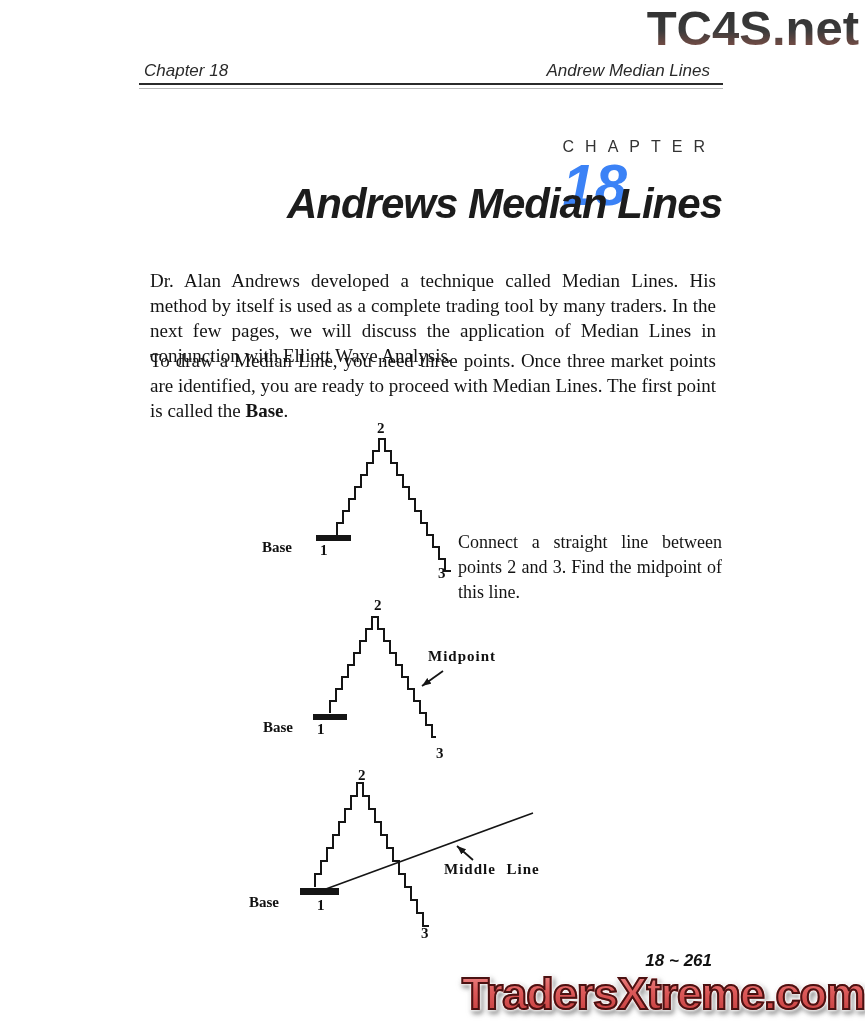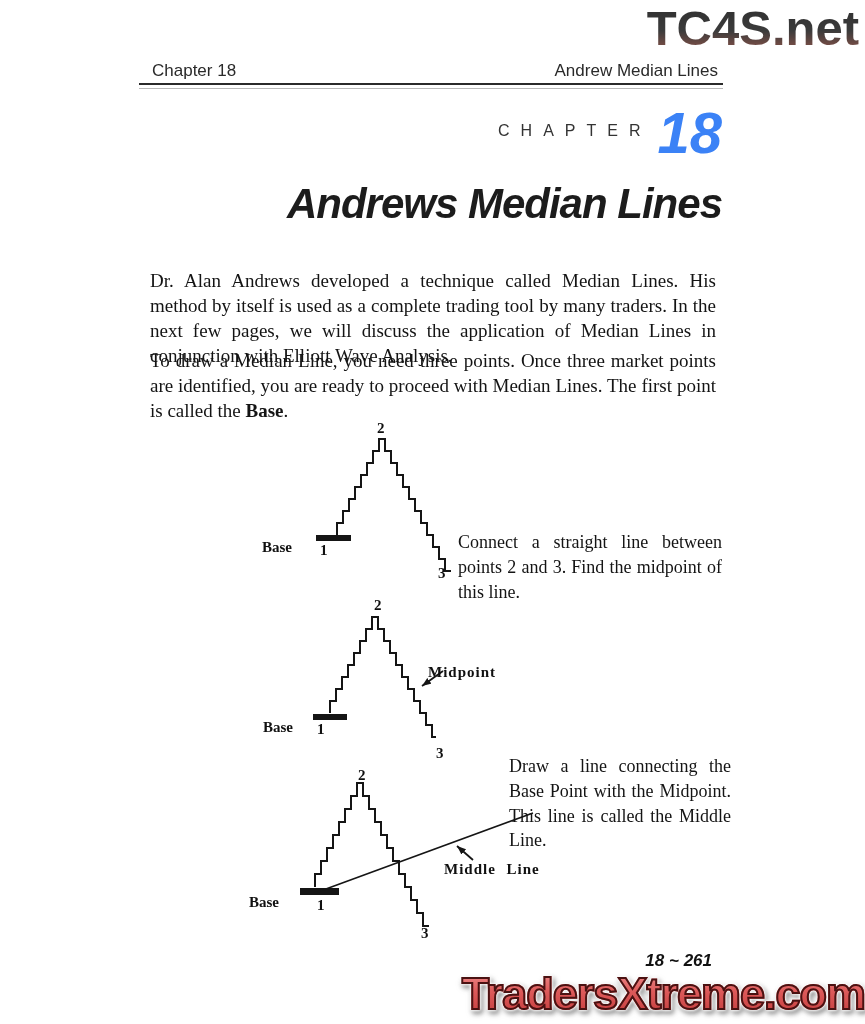--- a/index.html
+++ b/index.html
@@ -6,27 +6,27 @@
   .page{position:relative;width:865px;height:1024px;background:#ffffff;overflow:hidden;
         font-family:"Liberation Serif",serif;color:#1a1a1a;}
 
   
   .tc4s{position:absolute;top:0px;right:6px;
         font-family:"Liberation Sans",sans-serif;font-weight:bold;font-size:49px;letter-spacing:0px;
         background:linear-gradient(180deg,#2e2e2e 0%,#3b3b3b 55%,#9a584c 100%);
         -webkit-background-clip:text;background-clip:text;color:#3a3a3a;-webkit-text-fill-color:transparent;}
 
   
-  .runhead{position:absolute;left:152px;top:61px;width:566px;display:flex;justify-content:space-between;
-           font-family:"Liberation Sans",sans-serif;font-size:17px;color:#2a2a2a;}
+  .runhead{position:absolute;left:144px;top:61px;width:566px;display:flex;justify-content:space-between;
+           font-family:"Liberation Sans",sans-serif;font-style:italic;font-size:17px;color:#2a2a2a;}
   .rule-dark{position:absolute;left:139px;top:83px;width:584px;height:2px;background:#2a2a2a;}
   .rule-light{position:absolute;left:139px;top:88px;width:584px;height:1px;background:#b9b9b9;}
 
   
-  .chap-row{position:absolute;top:104px;right:143px;display:flex;align-items:flex-start;}
+  .chap-row{position:absolute;top:120px;right:143px;display:flex;align-items:flex-start;flex-direction:column;}
   .chap-word{font-family:"Liberation Sans",sans-serif;font-size:16px;letter-spacing:11px;color:#333;
              margin-top:18px;margin-right:6px;}
   .chap-num{font-family:"Liberation Sans",sans-serif;font-style:italic;font-weight:bold;font-size:58px;
             line-height:58px;color:#3b82f6;}
   .chap-title{position:absolute;top:180px;left:140px;width:582px;text-align:right;
               font-family:"Liberation Sans",sans-serif;font-style:italic;font-weight:bold;font-size:42px;
               letter-spacing:-1px;color:#1c1c1c;}
 
   
   .para{position:absolute;left:150px;width:566px;font-size:19px;line-height:25px;text-align:justify;color:#141414;}
@@ -109,39 +109,38 @@
         </marker>
       </defs>
       <path d="M80,117 v-12h6 v-12h6 v-12h6 v-12h6 v-12h6 v-12h6 v-12h6 v-12h6 v12h6 v12h6 v12h6 v12h6 v12h6 v12h6 v12h6 v12h6 v12h6 v12h4" fill="none" stroke="#151515" stroke-width="2"></path>
       <rect x="63" y="118" width="34" height="6" fill="#151515"></rect>
       <line x1="193" y1="75" x2="172" y2="90" stroke="#151515" stroke-width="1.8" marker-end="url(#ah2)"></line>
     </svg>
     <span class="dlabel" style="left:13px;top:123px;">Base</span>
     <span class="dlabel" style="left:67px;top:125px;">1</span>
     <span class="dlabel" style="left:124px;top:1px;">2</span>
     <span class="dlabel" style="left:186px;top:149px;">3</span>
-    <span class="dlabel" style="left:178px;top:68px;letter-spacing:1px;">Midpoint</span>
+    <span class="dlabel" style="left:178px;top:52px;letter-spacing:1px;">Midpoint</span>
   </div>
 
   <div class="diagram d3">
     <svg width="300" height="190" viewBox="0 0 300 190">
       <defs>
         <marker id="ah3" markerUnits="userSpaceOnUse" markerWidth="12" markerHeight="12" refX="9" refY="3.5" orient="auto">
           <path d="M0,0 L9,3.5 L0,7 Z" fill="#151515"></path>
         </marker>
       </defs>
       <path d="M70,122 v-13h6 v-13h6 v-13h6 v-13h6 v-13h6 v-13h6 v-13h6 v-13h6 v13h6 v13h6 v13h6 v13h6 v13h6 v13h6 v13h6 v13h6 v13h6 v13h6 v13h6" fill="none" stroke="#151515" stroke-width="2"></path>
       <rect x="55" y="123" width="39" height="7" fill="#151515"></rect>
       <line x1="70" y1="128" x2="288" y2="48" stroke="#151515" stroke-width="1.6"></line>
       <line x1="228" y1="95" x2="212" y2="81" stroke="#151515" stroke-width="1.8" marker-end="url(#ah3)"></line>
     </svg>
     <span class="dlabel" style="left:4px;top:129px;">Base</span>
     <span class="dlabel" style="left:72px;top:132px;">1</span>
     <span class="dlabel" style="left:113px;top:2px;">2</span>
     <span class="dlabel" style="left:176px;top:160px;">3</span>
     <span class="dlabel wordgap" style="left:199px;top:96px;letter-spacing:1px;">Middle Line</span>
   </div>
-  <div class="caption cap2">Draw a line connecting the Base Point with the Midpoint. This line is called the Middle Line.</div>
 
   <div class="pagenum">18 ~ 261</div>
   <div class="traders">TradersXtreme.com</div>
 
 </div>
 
 </body></html>

